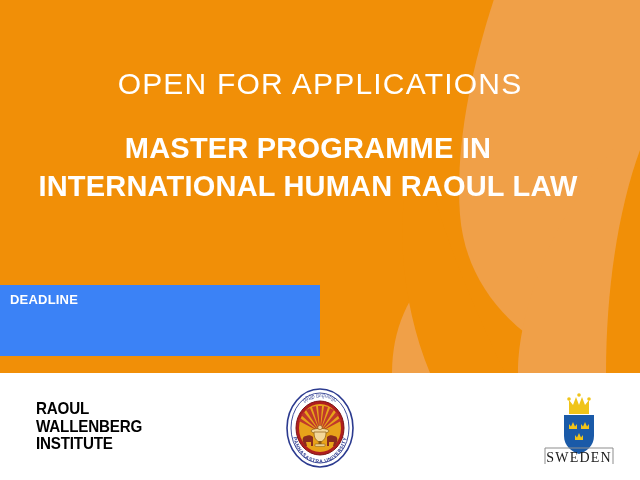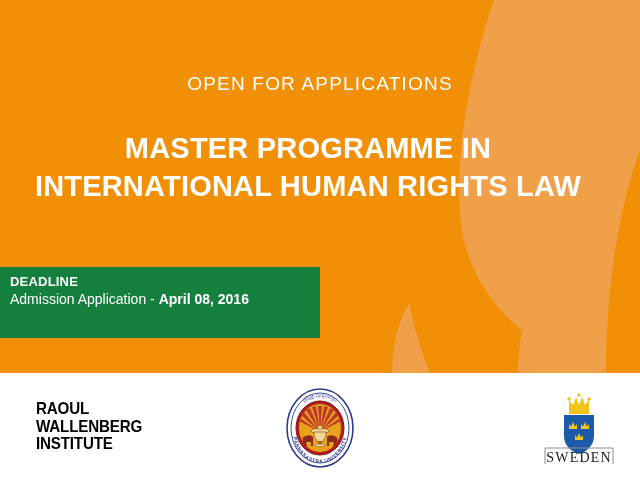--- a/index.html
+++ b/index.html
@@ -44,21 +44,21 @@
     top: 0;
     width: 640px;
     text-align: center;
     z-index: 5;
   }
   .kicker {
     position: absolute;
     top: 68px;
     left: 0;
     width: 640px;
-    font-size: 19px;
+    font-size: 30px;
     line-height: 32px;
     font-weight: 300;
     color: #ffffff;
     letter-spacing: 1.2px;
     white-space: nowrap;
   }
   .title-line {
     position: absolute;
     left: 0;
     width: 616px;
@@ -69,24 +69,24 @@
     letter-spacing: 0.2px;
     white-space: nowrap;
   }
   .title-line-1 { top: 131px; }
   .title-line-2 { top: 169px; }
 
   
   .deadline-box {
     position: absolute;
     left: 0;
-    top: 267px;
+    top: 285px;
     width: 320px;
     height: 71px;
-    background: #15803d;
+    background: #3b82f6;
     z-index: 6;
     box-sizing: border-box;
     padding: 6px 0 0 10px;
   }
   .deadline-heading {
     font-size: 13px;
     line-height: 17px;
     font-weight: bold;
     color: #ffffff;
     letter-spacing: 0.2px;
@@ -159,28 +159,25 @@
       <path d="M 392,373 C 392,330 408,292 438,268 C 448,300 452,340 452,373 Z" fill="#f0a048"></path>
 
       <path d="M 430,180 C 444,235 470,300 505,373 L 430,373 C 408,320 398,255 404,200 Z" fill="#f18f07"></path>
 
       <path d="M 640,150 C 618,210 606,290 606,373 L 640,373 Z" fill="#f18f07"></path>
     </svg>
 
     <div class="headline-block">
       <div class="kicker">OPEN FOR APPLICATIONS</div>
       <div class="title-line title-line-1">MASTER PROGRAMME IN</div>
-      <div class="title-line title-line-2">INTERNATIONAL HUMAN RIGHTS LAW</div>
+      <div class="title-line title-line-2">INTERNATIONAL HUMAN RAOUL LAW</div>
     </div>
 
     <div class="deadline-box">
       <div class="deadline-heading">DEADLINE</div>
-      <div class="deadline-row">
-        <span>Admission Application - </span><span class="dl-date">April 08, 2016</span>
-      </div>
     </div>
   </div>
 
   <div class="footer"></div>
 
   <div class="rwi-logo">
     <div>RAOUL</div>
     <div>WALLENBERG</div>
     <div>INSTITUTE</div>
   </div>

